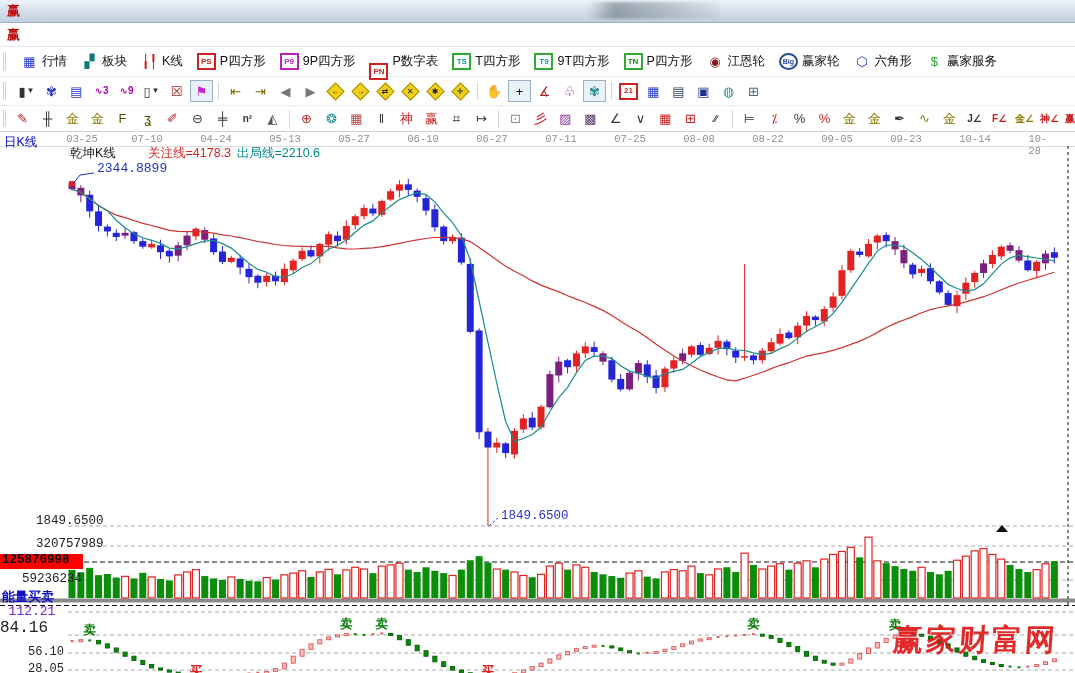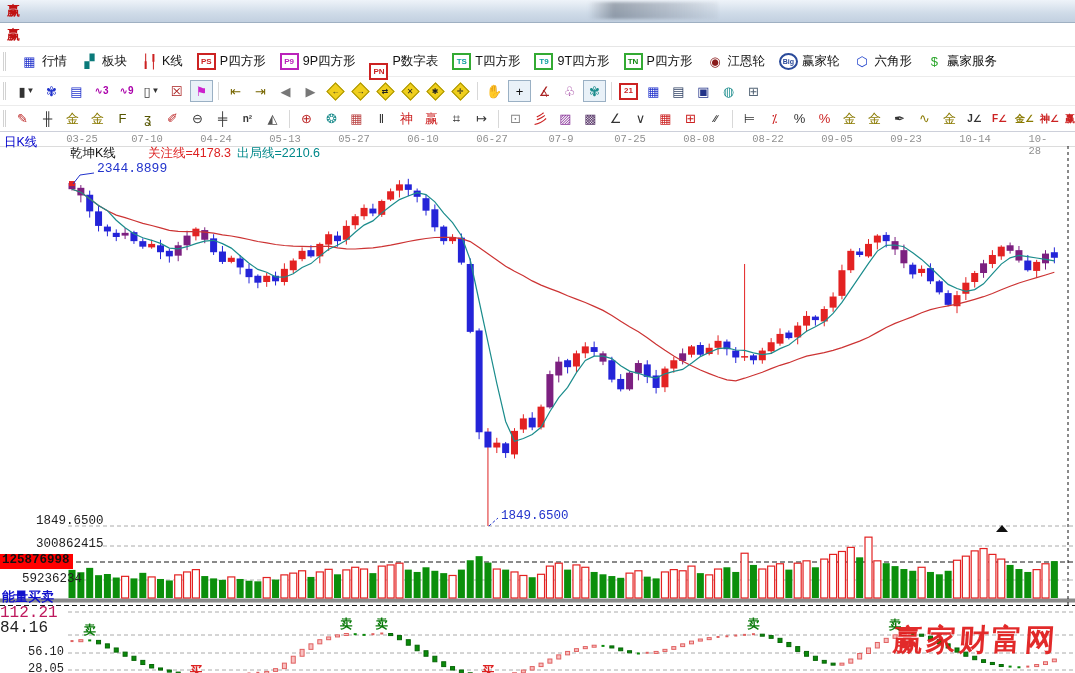--- a/index.html
+++ b/index.html
@@ -29,21 +29,21 @@
   .itool.sel{border:1px solid #9ab0c4;background:#e9f1f8}
   .itool .sm{font-size:10px;font-weight:bold}
   .dia{width:11px;height:11px;background:#f0cf1c;border:1px solid #a89400;transform:rotate(45deg);display:flex;align-items:center;justify-content:center}
   .dia>span{transform:rotate(-45deg);font-size:8px;color:#222;font-weight:bold}
   .caret{font-size:8px;color:#333;margin-left:1px}
   
   .chart{position:relative;width:1075px;height:546px;background:#fff}
   .clabel{position:absolute;white-space:nowrap;line-height:1.1}
   .num{font-family:"Liberation Mono","DejaVu Sans Mono",monospace}
   .datelbl{position:absolute;top:1px;transform:translateX(-50%);color:#909090;font-size:10.5px;font-family:"Liberation Mono","DejaVu Sans Mono",monospace}
-  #volcur{background:#ff0000;color:#111;padding:0 3px 1px 2px;font-weight:bold}
+  #volcur{background:#ff0000;color:#111;padding:0 13px 1px 2px;font-weight:bold}
   .wm{position:absolute;left:893px;top:488px;font-family:"DejaVu Serif","Liberation Serif",serif;
       font-weight:bold;font-size:30px;color:#e01818;letter-spacing:3px;transform:skewX(-4deg);opacity:.92}
   svg{position:absolute;left:0;top:0}
 </style>
 </head>
 <body>
 
 <div class="win">
 
   <div class="titlebar">
@@ -828,40 +828,40 @@
       </svg>
 
     <span class="clabel" style="left:4px;top:4px;color:#0000cc;font-size:12.5px">日K线</span>
     <span class="clabel" style="left:70px;top:15px;color:#111;font-size:12.5px">乾坤K线</span>
     <span class="clabel" style="left:148px;top:15px;color:#dd2222;font-size:12.5px">关注线=4178.3</span>
     <span class="clabel" style="left:237px;top:15px;color:#00888a;font-size:12.5px">出局线=2210.6</span>
     <span class="clabel num" style="left:97px;top:30px;color:#2233cc;font-size:13px">2344.8899</span>
     <span class="clabel num" style="left:501px;top:378px;color:#2233cc;font-size:12.5px">1849.6500</span>
 
     <span class="clabel num" style="left:36px;top:383px;color:#222;font-size:12.5px">1849.6500</span>
-    <span class="clabel num" style="left:36px;top:406px;color:#222;font-size:12.5px">300862415</span>
+    <span class="clabel num" style="left:36px;top:406px;color:#222;font-size:12.5px">320757989</span>
     <span class="clabel num" id="volcur" style="left:0px;top:422px;font-size:12.5px">125876998</span>
     <span class="clabel num" style="left:22px;top:441px;color:#222;font-size:12.5px">59236234</span>
 
     <span class="clabel" style="left:2px;top:458px;color:#1111cc;font-size:13px;font-weight:bold">能量买卖</span>
-    <span class="clabel num" style="left:0;top:473px;width:64px;text-align:left;color:#be185d;font-size:16px">112.21</span>
+    <span class="clabel num" style="left:0;top:473px;width:64px;text-align:center;color:#6d28d9;font-size:13px">112.21</span>
     <span class="clabel num" style="left:0;top:488px;width:64px;text-align:left;color:#222;font-size:16px">84.16</span>
     <span class="clabel num" style="left:0;top:514px;width:64px;text-align:right;color:#222;font-size:12px">56.10</span>
     <span class="clabel num" style="left:0;top:531px;width:64px;text-align:right;color:#222;font-size:12px">28.05</span>
 
     <span class="wm">赢家财富网</span>
     <div id="date-row">
         <span class="datelbl" style="left: 82px;">03-25</span>
         <span class="datelbl" style="left: 147px;">07-10</span>
         <span class="datelbl" style="left: 216px;">04-24</span>
         <span class="datelbl" style="left: 285px;">05-13</span>
         <span class="datelbl" style="left: 354px;">05-27</span>
         <span class="datelbl" style="left: 423px;">06-10</span>
         <span class="datelbl" style="left: 492px;">06-27</span>
-        <span class="datelbl" style="left: 561px;">07-9</span>
+        <span class="datelbl" style="left: 561px;">07-11</span>
         <span class="datelbl" style="left: 630px;">07-25</span>
         <span class="datelbl" style="left: 699px;">08-08</span>
         <span class="datelbl" style="left: 768px;">08-22</span>
         <span class="datelbl" style="left: 837px;">09-05</span>
         <span class="datelbl" style="left: 906px;">09-23</span>
         <span class="datelbl" style="left: 975px;">10-14</span>
         <span class="datelbl" style="left: 1044px;">10-28</span>
       </div>
   </div>
 </div>

